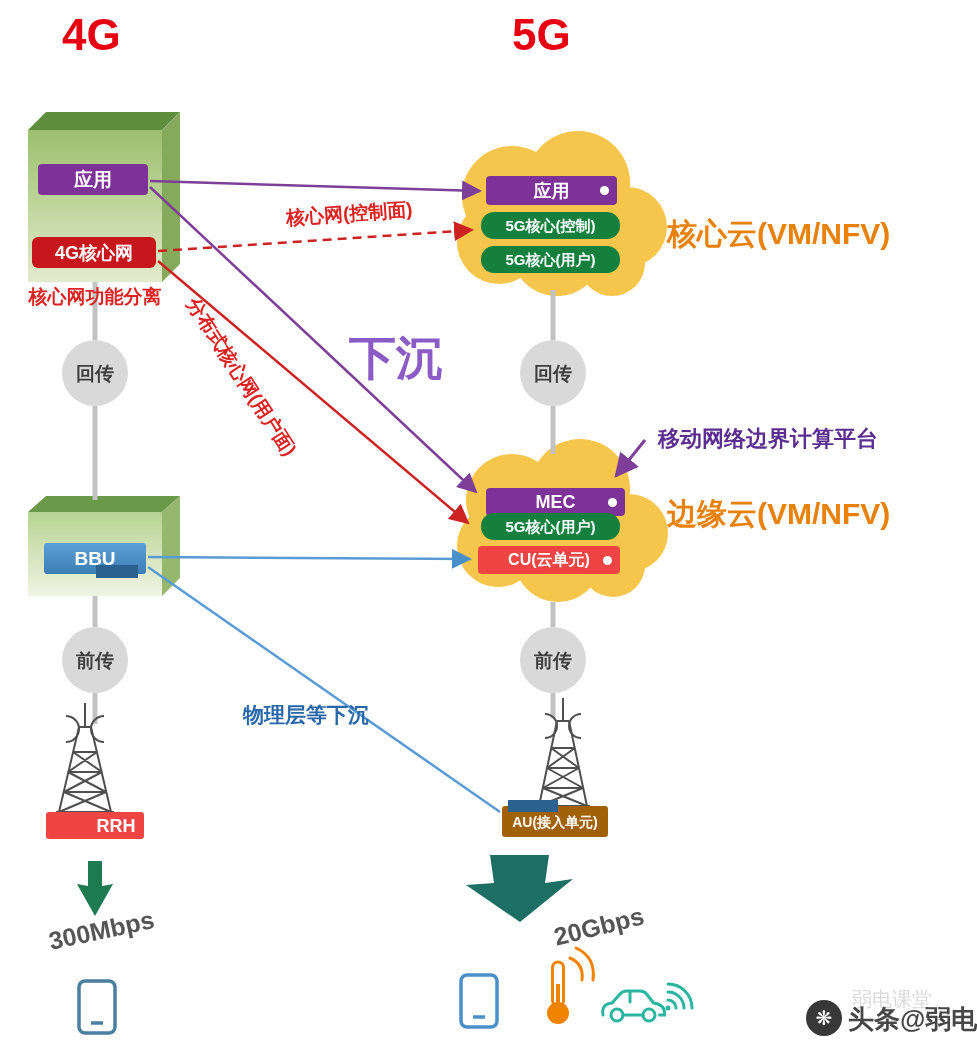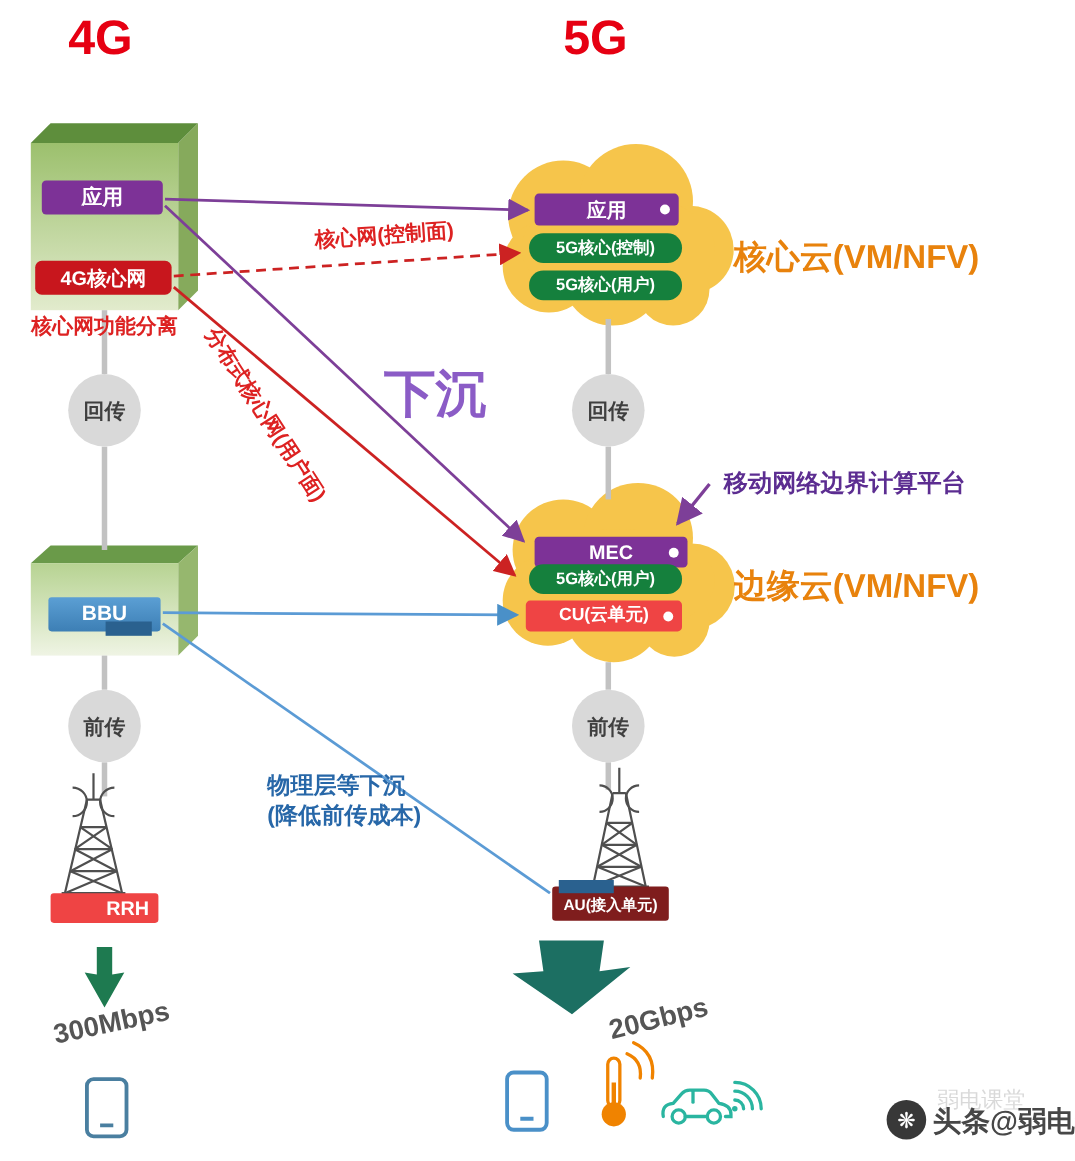--- a/index.html
+++ b/index.html
@@ -8,21 +8,21 @@
   .abs{position:absolute;box-sizing:border-box;}
   svg.gfx{position:absolute;left:0;top:0;z-index:1;}
   .txt{z-index:2;}
   .banner{z-index:2;display:flex;align-items:center;justify-content:center;
           color:#fff;font-weight:bold;text-align:center;line-height:1;}
   .banner .dot{position:absolute;right:8px;top:50%;width:9px;height:9px;margin-top:-4.5px;
                border-radius:50%;background:#fff;}
   .purple{background:#7d3297;border-radius:4px;}
   .red{background:#15803d;border-radius:13px;}
   .redsq{background:#c8161d;border-radius:6px;}
-  .blue{background:#7f1d1d;border-radius:3px;}
+  .blue{background:#a16207;border-radius:3px;}
   .lightblue{background:#ef4444;border-radius:3px;padding-left:42px;}
   .cyan{background:#ef4444;border-radius:4px;}
   .circlelabel{z-index:2;display:flex;align-items:center;justify-content:center;
                font-weight:bold;color:#3f3f3f;font-size:19px;}
   .caption{z-index:2;font-weight:bold;color:#e8820c;font-size:30px;white-space:nowrap;}
   .redann{z-index:2;font-weight:bold;color:#dd2222;font-size:19px;white-space:nowrap;}
   .title{z-index:2;font-weight:bold;color:#e60012;font-size:44px;}
   .speed{z-index:2;font-weight:bold;color:#555;font-size:25px;white-space:nowrap;}
 </style>
 </head>
@@ -200,36 +200,35 @@
       <span>MEC</span>
       <span class="dot"></span>
     </div>
   <div class="abs banner red" style="left:481px;top:513px;width:139px;height:27px;font-size:15px;">
       <span>5G核心(用户)</span>
     </div>
   <div class="abs banner cyan" style="left:478px;top:546px;width:142px;height:28px;font-size:16px;">
       <span>CU(云单元)</span>
       <span class="dot"></span>
     </div>
-  <div class="abs caption" style="left:667px;top:513px;">边缘云(VM/NFV)</div>
+  <div class="abs caption" style="left:667px;top:494px;">边缘云(VM/NFV)</div>
 
   <div class="abs circlelabel" style="left:520px;top:648px;width:66px;height:25px;">前传</div>
 
   <div class="abs banner blue" style="left:502px;top:806px;width:106px;height:31px;font-size:14px;">
       <span>AU(接入单元)</span>
     </div>
   <div class="abs" style="left:508px;top:800px;width:50px;height:12px;background:#2a618f;z-index:3;"></div>
   <div class="abs speed" style="left:553px;top:912px;transform:rotate(-14deg);">20Gbps</div>
 
   <div class="abs redann" style="left:286px;top:201px;transform:rotate(-4deg);">核心网(控制面)</div>
   <div class="abs txt" style="left:349px;top:327px;font-size:47px;font-weight:bold;color:#8b5cc6;">下沉</div>
   <div class="abs redann" style="left:202px;top:293px;transform:rotate(57deg);transform-origin:0 0;">分布式核心网(用户面)</div>
   <div class="abs txt" style="left:243px;top:701px;width:190px;color:#2767a8;font-size:21px;font-weight:bold;line-height:1.3;">
     <div>物理层等下沉</div>
-    <div>(降低前传成本)</div>
   </div>
 
   <div class="abs" style="left:852px;top:986px;font-size:20px;color:#b5b5b5;opacity:.5;z-index:1;white-space:nowrap;">弱电课堂</div>
   <div class="abs" style="left:806px;top:1000px;width:36px;height:36px;border-radius:50%;background:#383838;z-index:2;display:flex;align-items:center;justify-content:center;color:#fff;font-size:20px;">
       <span>❋</span>
     </div>
   <div class="abs" style="left:848px;top:1002px;font-size:26px;font-weight:bold;color:#474747;z-index:2;white-space:nowrap;">头条@弱电干货</div>
 
 </div>
 

